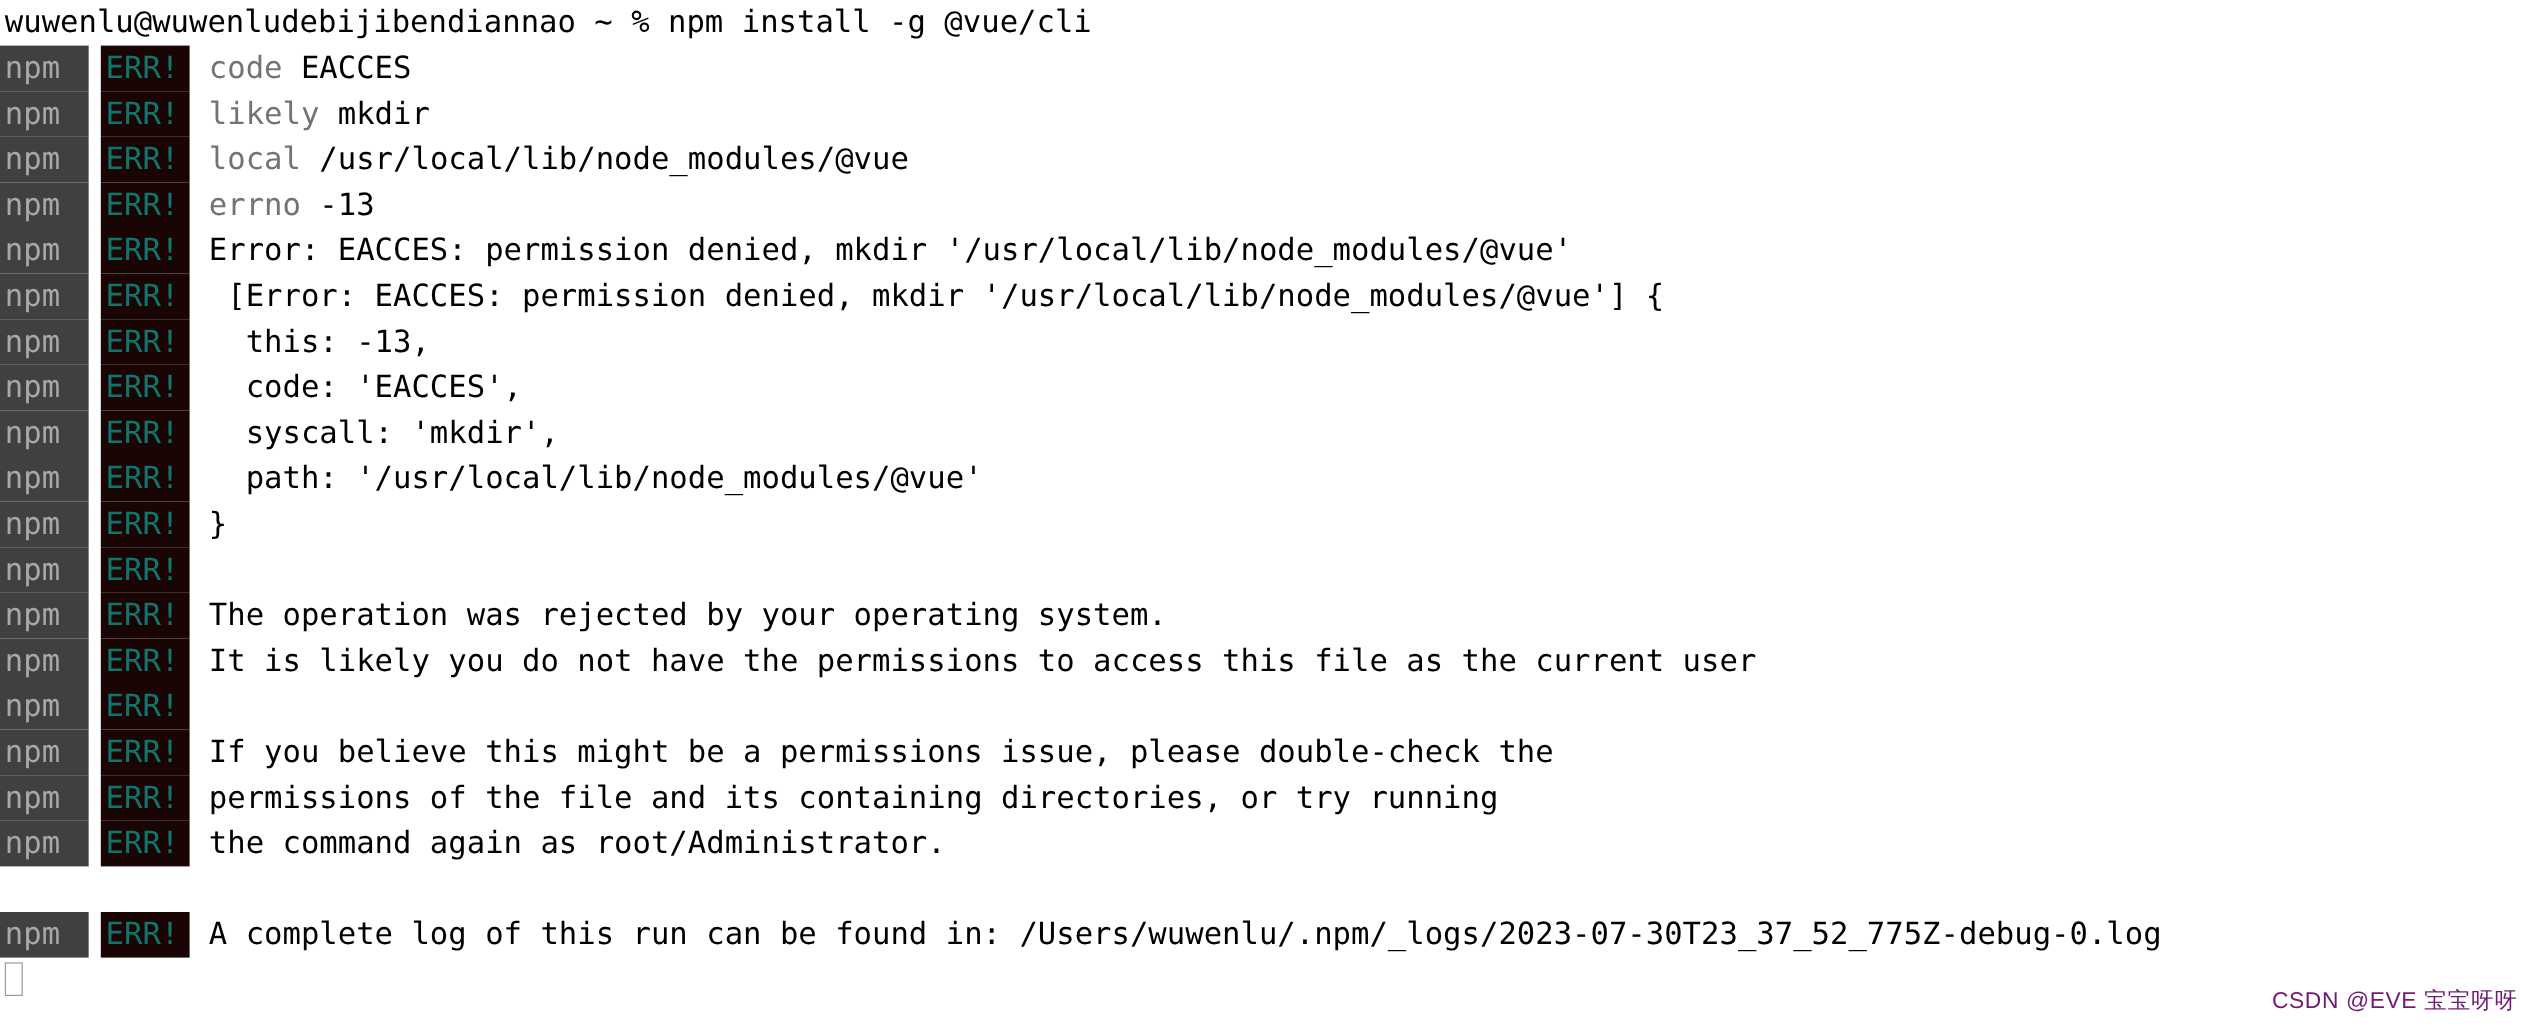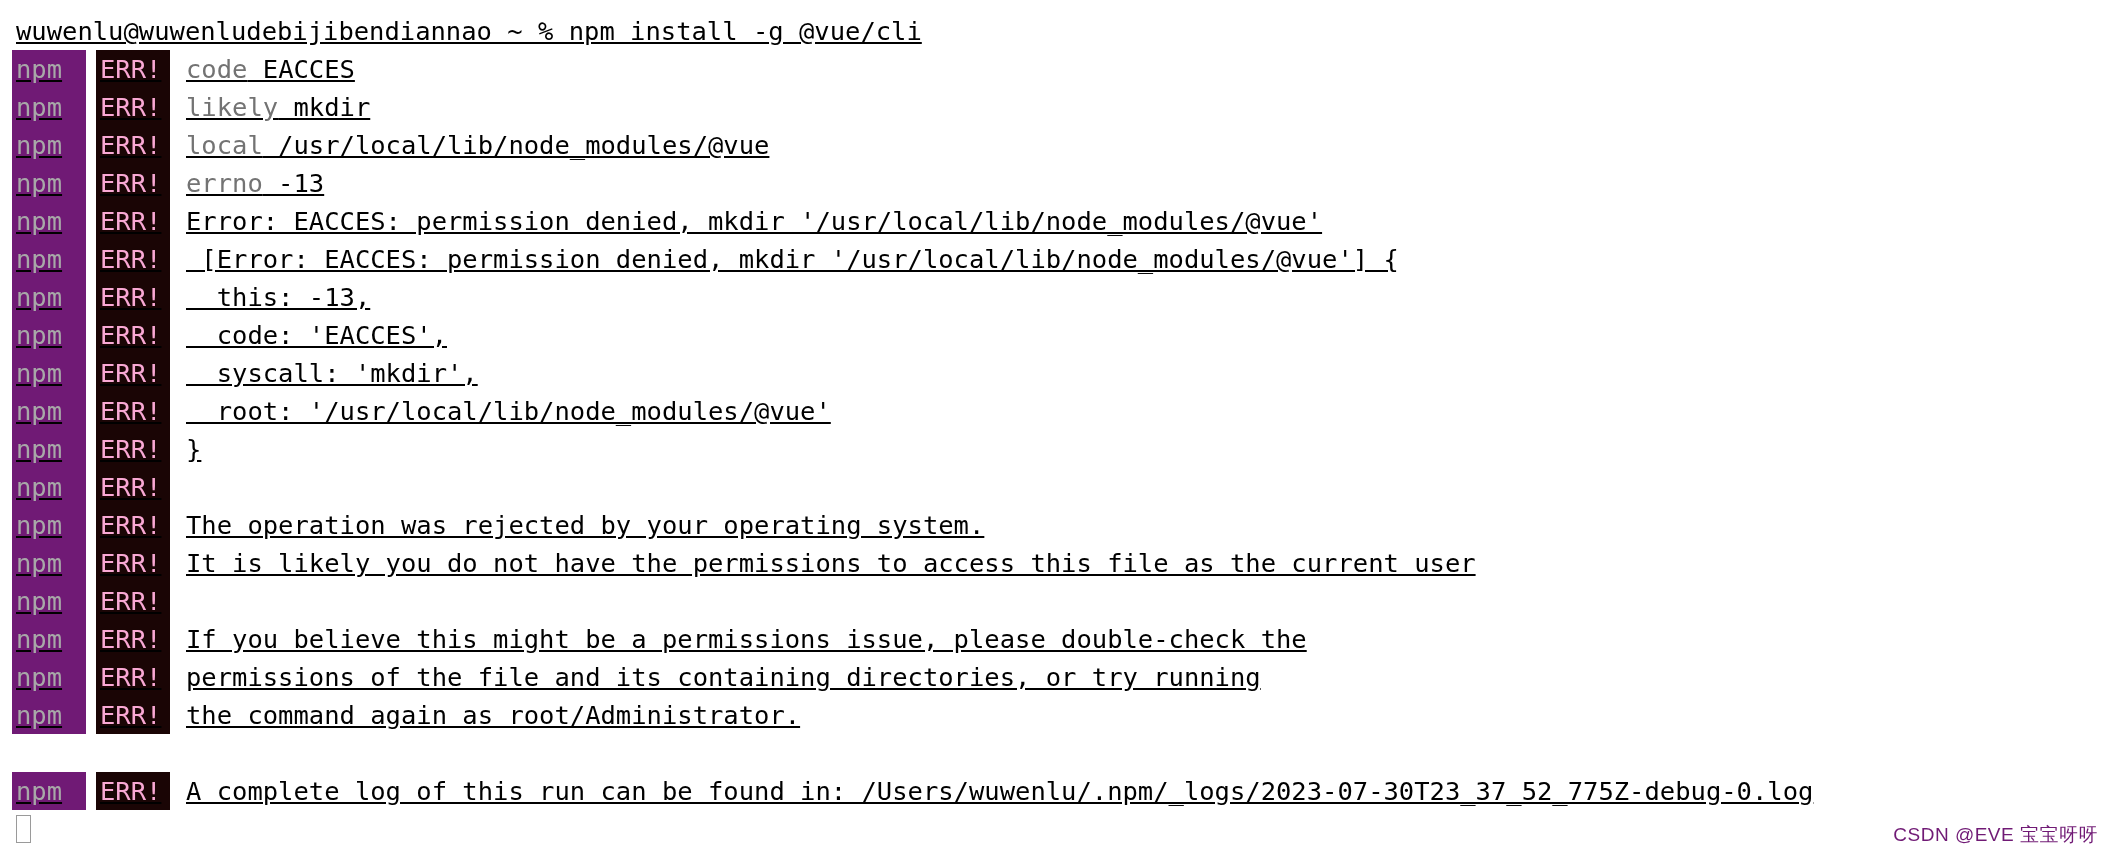--- a/index.html
+++ b/index.html
@@ -16,62 +16,61 @@
 
   #terminal {
     position: relative;
     width: 2108px;
     height: 860px;
     background: #ffffff;
     color: #000000;
     font-size: 25.5px;
     line-height: 38px;
     letter-spacing: 0px;
-    padding: 12px;
+    padding: 0;
     box-sizing: border-box;
-    text-decoration: underline;
   }
 
   
   .cmdline {
     height: 38px;
     line-height: 38px;
     white-space: pre;
     padding-left: 4px;
     color: #000000;
   }
 
   
   .err-row {
     display: flex;
     align-items: stretch;
     height: 38px;
     white-space: pre;
   }
 
   .badge-npm {
-    background: #701a75;
+    background: #404040;
     color: #a8a8a8;
     width: 74px;
     min-width: 74px;
     height: 38px;
     line-height: 38px;
     padding-left: 4px;
     box-sizing: border-box;
     white-space: pre;
   }
   .badge-spacer {
     width: 10px;
     min-width: 10px;
     background: #ffffff;
     height: 38px;
   }
   .badge-err {
     background: #1a0505;
-    color: #f9a8d4;
+    color: #0f766e;
     width: 74px;
     min-width: 74px;
     height: 38px;
     line-height: 38px;
     padding-left: 4px;
     box-sizing: border-box;
     white-space: pre;
   }
   .err-text {
     padding-left: 16px;
@@ -123,21 +122,21 @@
   <div id="output-lines">
       <div class="err-row"><span class="badge-npm">npm</span><span class="badge-spacer"></span><span class="badge-err">ERR!</span><span class="err-text"><span class="kw">code</span> EACCES</span></div>
       <div class="err-row"><span class="badge-npm">npm</span><span class="badge-spacer"></span><span class="badge-err">ERR!</span><span class="err-text"><span class="kw">likely</span> mkdir</span></div>
       <div class="err-row"><span class="badge-npm">npm</span><span class="badge-spacer"></span><span class="badge-err">ERR!</span><span class="err-text"><span class="kw">local</span> /usr/local/lib/node_modules/@vue</span></div>
       <div class="err-row"><span class="badge-npm">npm</span><span class="badge-spacer"></span><span class="badge-err">ERR!</span><span class="err-text"><span class="kw">errno</span> -13</span></div>
       <div class="err-row"><span class="badge-npm">npm</span><span class="badge-spacer"></span><span class="badge-err">ERR!</span><span class="err-text">Error: EACCES: permission denied, mkdir '/usr/local/lib/node_modules/@vue'</span></div>
       <div class="err-row"><span class="badge-npm">npm</span><span class="badge-spacer"></span><span class="badge-err">ERR!</span><span class="err-text"> [Error: EACCES: permission denied, mkdir '/usr/local/lib/node_modules/@vue'] {</span></div>
       <div class="err-row"><span class="badge-npm">npm</span><span class="badge-spacer"></span><span class="badge-err">ERR!</span><span class="err-text">  this: -13,</span></div>
       <div class="err-row"><span class="badge-npm">npm</span><span class="badge-spacer"></span><span class="badge-err">ERR!</span><span class="err-text">  code: 'EACCES',</span></div>
       <div class="err-row"><span class="badge-npm">npm</span><span class="badge-spacer"></span><span class="badge-err">ERR!</span><span class="err-text">  syscall: 'mkdir',</span></div>
-      <div class="err-row"><span class="badge-npm">npm</span><span class="badge-spacer"></span><span class="badge-err">ERR!</span><span class="err-text">  root: '/usr/local/lib/node_modules/@vue'</span></div>
+      <div class="err-row"><span class="badge-npm">npm</span><span class="badge-spacer"></span><span class="badge-err">ERR!</span><span class="err-text">  path: '/usr/local/lib/node_modules/@vue'</span></div>
       <div class="err-row"><span class="badge-npm">npm</span><span class="badge-spacer"></span><span class="badge-err">ERR!</span><span class="err-text">}</span></div>
       <div class="err-row"><span class="badge-npm">npm</span><span class="badge-spacer"></span><span class="badge-err">ERR!</span><span class="err-text"></span></div>
       <div class="err-row"><span class="badge-npm">npm</span><span class="badge-spacer"></span><span class="badge-err">ERR!</span><span class="err-text">The operation was rejected by your operating system.</span></div>
       <div class="err-row"><span class="badge-npm">npm</span><span class="badge-spacer"></span><span class="badge-err">ERR!</span><span class="err-text">It is likely you do not have the permissions to access this file as the current user</span></div>
       <div class="err-row"><span class="badge-npm">npm</span><span class="badge-spacer"></span><span class="badge-err">ERR!</span><span class="err-text"></span></div>
       <div class="err-row"><span class="badge-npm">npm</span><span class="badge-spacer"></span><span class="badge-err">ERR!</span><span class="err-text">If you believe this might be a permissions issue, please double-check the</span></div>
       <div class="err-row"><span class="badge-npm">npm</span><span class="badge-spacer"></span><span class="badge-err">ERR!</span><span class="err-text">permissions of the file and its containing directories, or try running</span></div>
       <div class="err-row"><span class="badge-npm">npm</span><span class="badge-spacer"></span><span class="badge-err">ERR!</span><span class="err-text">the command again as root/Administrator.</span></div>
       <div class="spacer-line"></div>
       <div class="err-row"><span class="badge-npm">npm</span><span class="badge-spacer"></span><span class="badge-err">ERR!</span><span class="err-text">A complete log of this run can be found in: /Users/wuwenlu/.npm/_logs/2023-07-30T23_37_52_775Z-debug-0.log</span></div>

